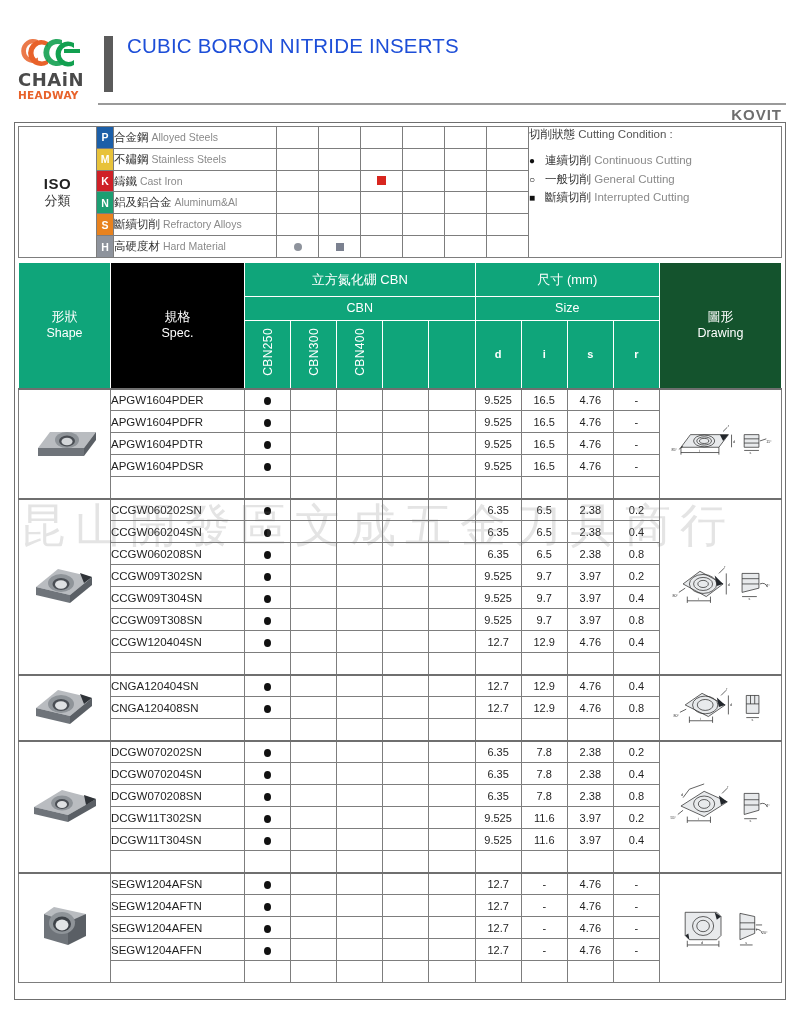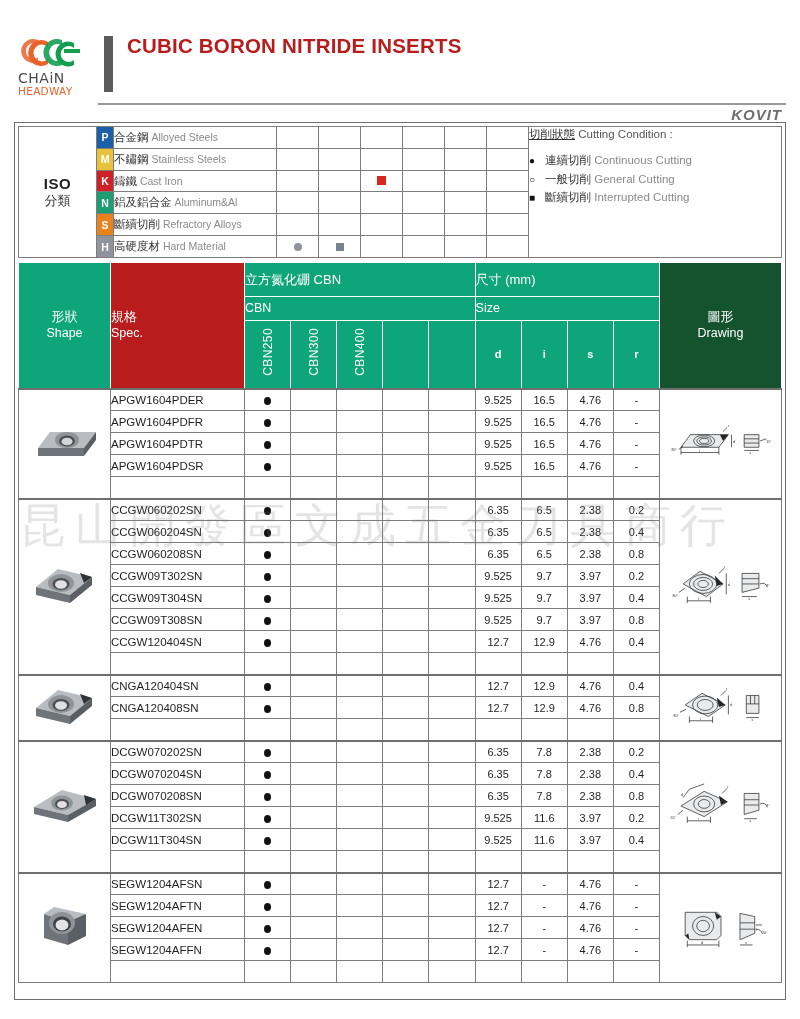--- a/index.html
+++ b/index.html
@@ -14,47 +14,47 @@
   }
 
   
   #header { position: relative; height: 110px; padding: 34px 0 0 18px; display: flex; align-items: flex-start; }
 
   .logo-block { width: 80px; flex: 0 0 80px; padding-top: 2px; }
   .logo-cc { height: 34px; position: relative; }
   .logo-cc svg { display: block; }
   .logo-chain {
     font-family: "DejaVu Sans", sans-serif;
-    font-weight: normal; font-size: 14px; letter-spacing: .5px;
+    font-weight: bold; font-size: 18px; letter-spacing: .5px;
     color: #4a4a4a; line-height: 1.05; margin-top: 1px;
   }
   .logo-headway {
     font-family: "DejaVu Sans", sans-serif;
-    font-weight: normal; font-size: 10.5px; letter-spacing: .3px;
+    font-weight: bold; font-size: 10.5px; letter-spacing: .3px;
     color: #e8622a; line-height: 1.05;
   }
 
   .logo-bar { width: 9px; height: 56px; background: #5b5b5b; margin: 2px 14px 0 6px; flex: 0 0 9px; }
 
   .title-block { padding-top: 0px; }
   .title-cn {
     font-size: 25px; color: #3b4a5a; letter-spacing: 4px;
     line-height: 1.18; font-family: "DejaVu Sans", sans-serif;
   }
   .title-en {
-    font-size: 20.5px; color: #b91c1c; letter-spacing: .2px;
-    line-height: 1.15; font-weight: 700;
+    font-size: 20.5px; color: #1d4ed8; letter-spacing: .2px;
+    line-height: 1.15; font-weight: 400;
     font-family: "Liberation Sans", sans-serif;
   }
 
   #brand-rule { position: absolute; left: 98px; right: 14px; top: 103px; height: 2px; background: #9a9a9a; }
   #brand-mark {
     position: absolute; right: 18px; top: 106px;
     font-family: "Liberation Sans", sans-serif;
-    font-style: italic; font-weight: bold; font-size: 15px;
+    font-weight: bold; font-size: 15px;
     letter-spacing: 1px; color: #6e6e6e;
   }
 
   
   .grid { border-collapse: collapse; table-layout: fixed; }
   .grid td, .grid th { border: 1px solid #7d7d7d; padding: 0; }
 
   
   #iso-panel { position: absolute; left: 18px; top: 126px; width: 764px; height: 132px; }
   #iso-table { width: 100%; height: 100%; }
@@ -72,35 +72,35 @@
     width: 163px; padding-left: 5px; vertical-align: middle;
     white-space: nowrap;
   }
   .iso-name .cn { color: #333; font-size: 11.5px; font-family: Liberation Serif, serif; }
   .iso-name .en { color: #8a8a8a; font-size: 10.5px; }
 
   .iso-mark { width: 42px; text-align: center; vertical-align: middle; }
 
   .iso-note-cell { vertical-align: top; padding: 12px 0 0 72px; border-left: 1px solid #7d7d7d; }
   .cc-title { font-size: 11.5px; color: #555; margin-bottom: 9px; }
-  .cc-title .cn { color: #333; font-family: "DejaVu Sans", sans-serif; text-decoration: underline; }
+  .cc-title .cn { color: #333; font-family: "DejaVu Sans", sans-serif; }
   .cc-row { font-size: 11.5px; color: #8a8a8a; line-height: 1.62; white-space: nowrap; }
   .cc-row .cn { color: #333; font-family: Liberation Serif, serif; text-align: right; }
   .cc-row .gl { display: inline-block; width: 16px; color: #111; font-size: 10px; }
 
   .dot  { display:inline-block; width:8px;  height:8px;  border-radius:50%; background:#8e939c; }
   .sq   { display:inline-block; width:8px;  height:8px;  background:#7b8190; }
   .sq-red { display:inline-block; width:9px; height:9px; background:#d8261f; }
 
   
   #main-wrap { position: absolute; left: 18px; top: 262px; width: 764px; }
   #main-table { width: 764px; }
 
   #main-table thead td {
-    background: #0fa57a; color: #ffffff; vertical-align: middle;
+    background: #0fa57a; color: #ffffff; text-align: center; vertical-align: middle;
     border-color: #ffffff; font-weight: normal;
   }
   .th-cn { font-size: 13px; font-family: "DejaVu Sans", sans-serif; display:block; line-height:1.25; }
   .th-en { font-size: 12.5px; display:block; line-height:1.25; }
   .th-one { font-size: 13px; }
 
   .vtxt {
     writing-mode: vertical-rl; transform: rotate(180deg);
     white-space: nowrap; font-size: 12px; letter-spacing: .4px;
     display: inline-block;
@@ -244,21 +244,21 @@
 </div>
 
 <div id="main-wrap">
   <table id="main-table" class="grid">
     <thead>
       <tr>
         <td rowspan="3" class="c-shape">
           <span class="th-cn">形狀</span>
           <span class="th-en">Shape</span>
         </td>
-        <td rowspan="3" class="c-spec" style="background:#b91c1c;">
+        <td rowspan="3" class="c-spec" style="background:#000000;">
           <span class="th-cn">規格</span>
           <span class="th-en">Spec.</span>
         </td>
         <td colspan="5" style="height:34px">
           <span class="th-one">立方氮化硼 CBN</span>
         </td>
         <td colspan="4" style="height:34px">
           <span class="th-one">尺寸 (mm)</span>
         </td>
         <td rowspan="3" class="c-draw" style="background:#14532d">

